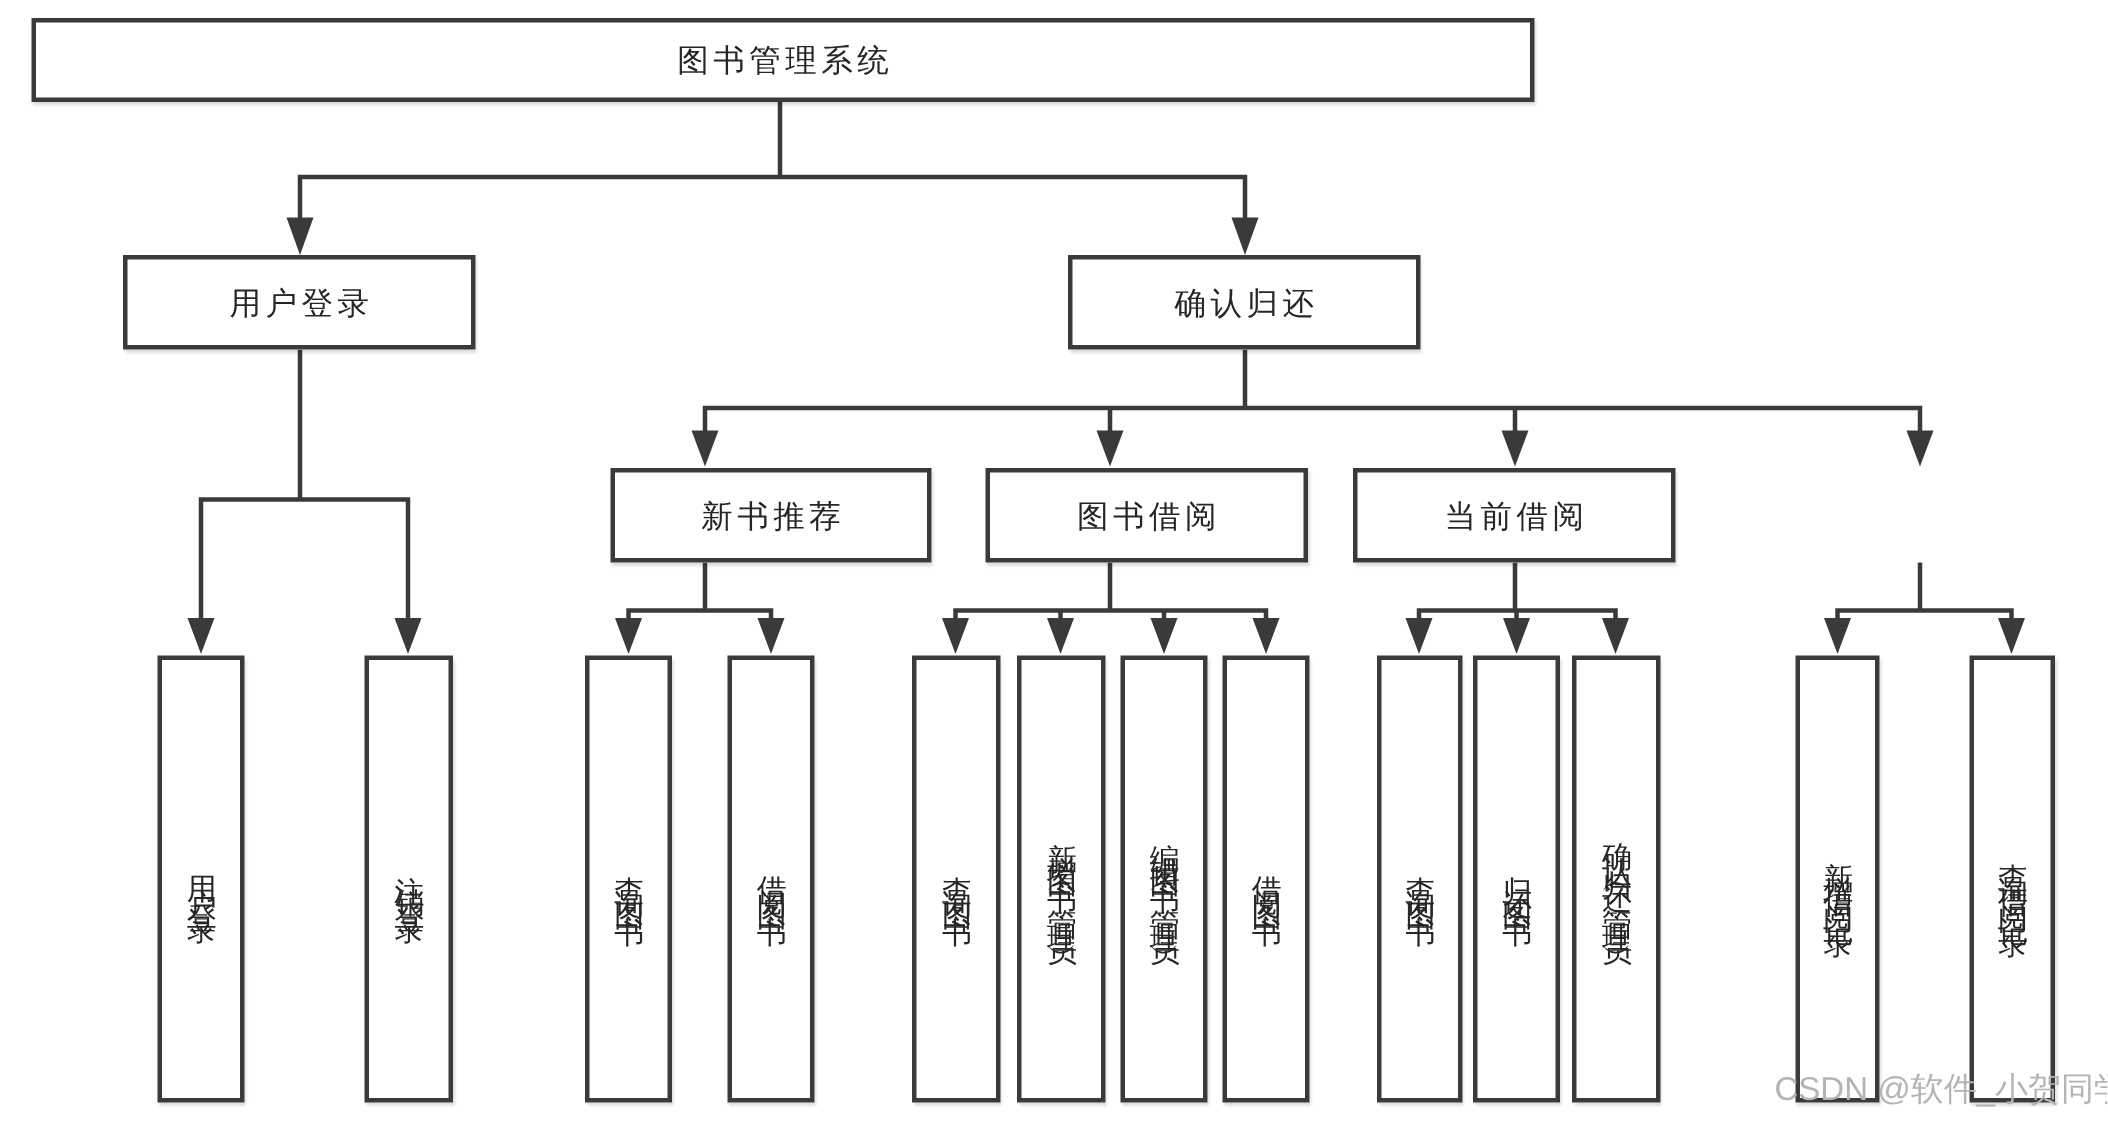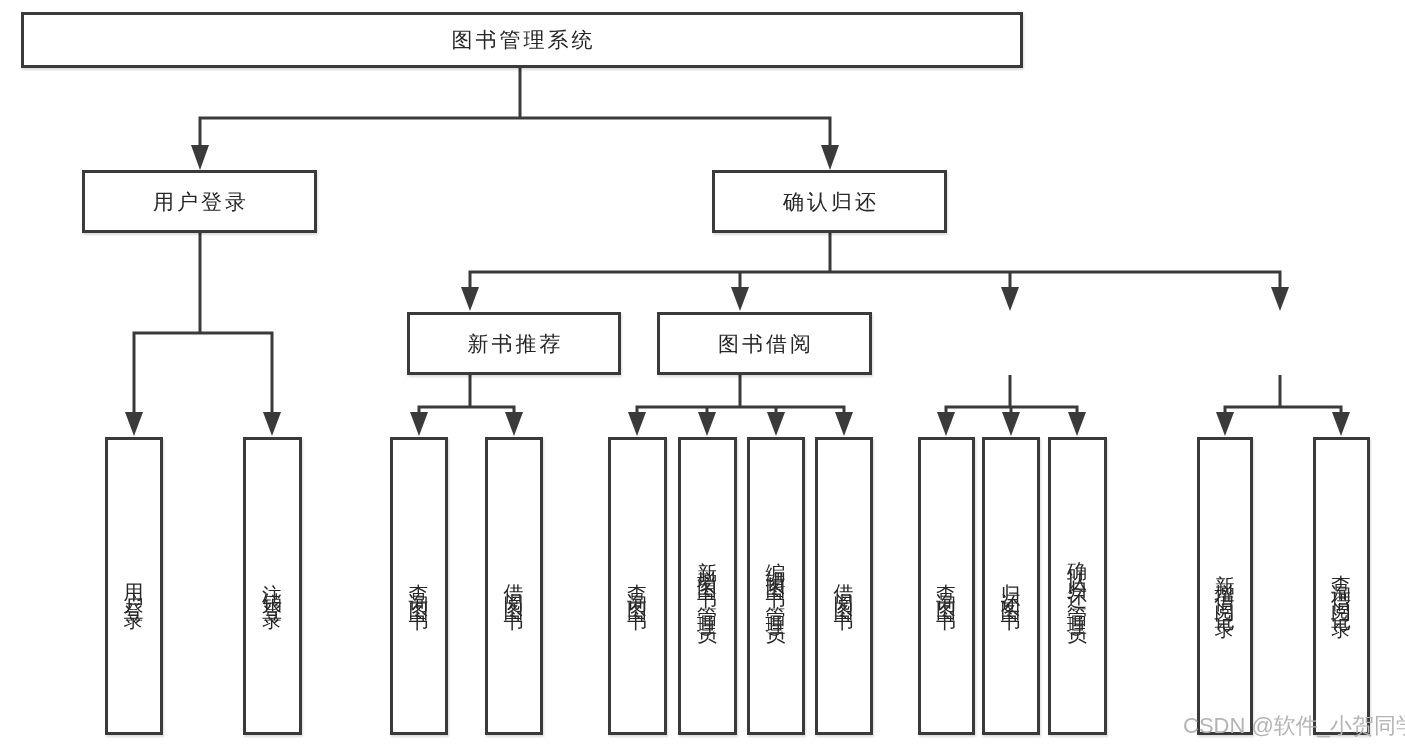--- a/index.html
+++ b/index.html
@@ -85,20 +85,23 @@
   <div class="box" style="left:712px;top:170px;width:235px;height:63px;">
     <span class="hlabel">确认归还</span>
   </div>
 
   <div class="box" style="left:363px;top:312px;width:214px;height:63px;margin-left:44px;">
     <span class="hlabel">新书推荐</span>
   </div>
   <div class="box" style="left:633px;top:312px;width:215px;height:63px;margin-left:24px;">
     <span class="hlabel">图书借阅</span>
   </div>
+  <div class="box" style="left:902px;top:312px;width:215px;height:63px;">
+    <span class="hlabel">当前借阅</span>
+  </div>
 
   <div class="box vbox" style="left:105px;top:437px;width:58px;height:298px;">
     <span class="vtext">用户登录</span>
   </div>
   <div class="box vbox" style="left:243px;top:437px;width:59px;height:298px;">
     <span class="vtext">注销登录</span>
   </div>
 
   <div class="box vbox" style="left:390px;top:437px;width:58px;height:298px;">
     <span class="vtext">查询图书</span>

